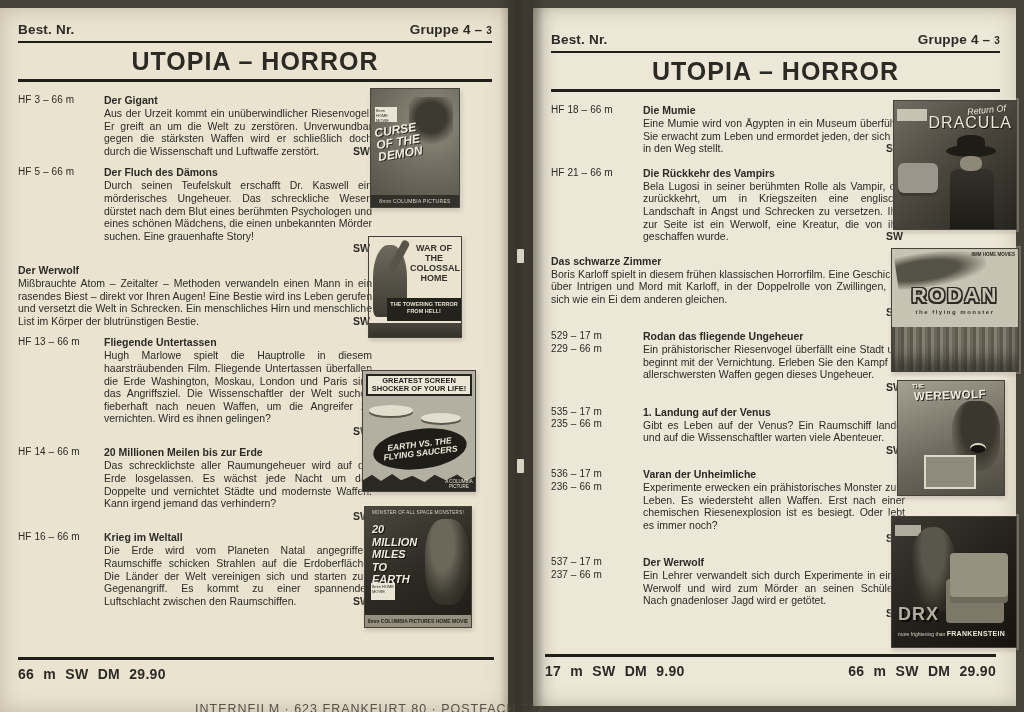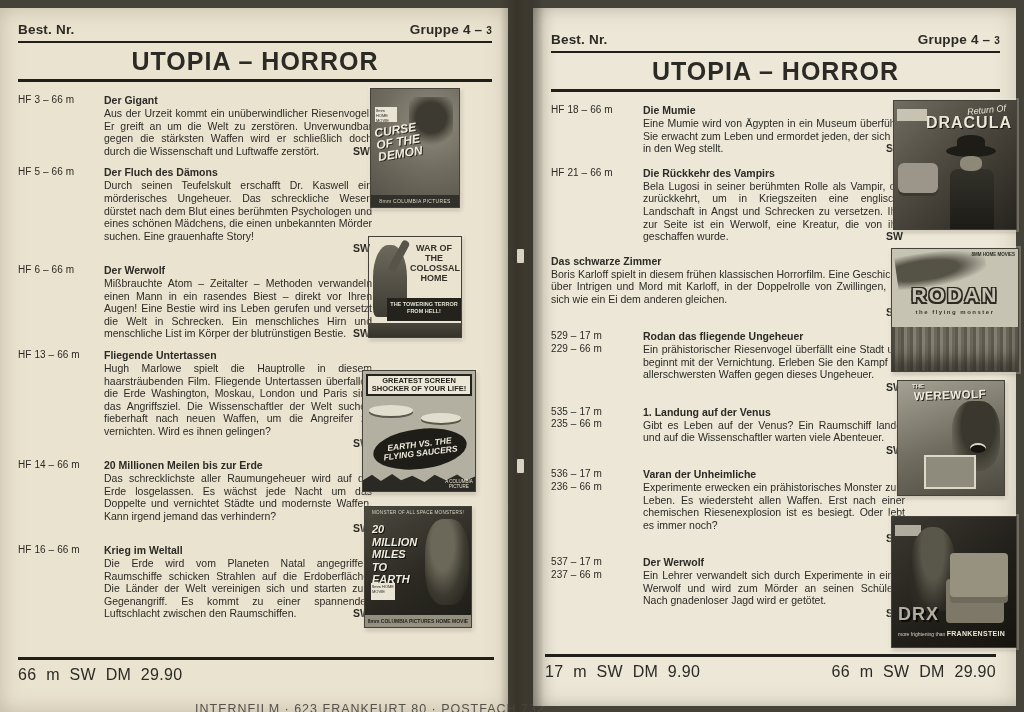--- a/index.html
+++ b/index.html
@@ -29,21 +29,21 @@
   .etext{flex:1;}
   .etitle{font-weight:bold;font-size:10.5px;line-height:13px;}
   .ebody{font-size:10.5px;line-height:12.6px;text-align:justify;}
   .etag{text-align:right;font-weight:bold;font-size:10.5px;line-height:12.6px;padding-right:2px;}
   .tag-inline{margin-top:-12.6px;}
 
   .footer{position:absolute;left:18px;right:14px;}
   #page-left .footer{top:649px;}
   #page-right .footer{top:646px;left:12px;right:20px;}
   .footer .frule{height:3px;background:#201f1a;}
-  .ftext{font-weight:normal;font-size:16px;letter-spacing:0.3px;word-spacing:5px;margin-top:6px;}
+  .ftext{font-weight:bold;font-size:14px;letter-spacing:0.3px;word-spacing:5px;margin-top:6px;}
   .frow{display:flex;justify-content:space-between;}
 
   .imprint{position:absolute;left:150px;top:694px;width:440px;text-align:center;font-size:12.5px;
     letter-spacing:1px;color:#55514a;white-space:nowrap;}
 
   
   .poster{position:absolute;border:1px solid #45423a;overflow:hidden;
     box-shadow:0 0 0 2px rgba(250,245,230,0.25), 1px 2px 4px rgba(60,50,35,0.3);}
   .chip{position:absolute;background:#e9e4d4;color:#2a2922;font-size:4px;line-height:5px;padding:1px;overflow:hidden;}
 
@@ -85,21 +85,21 @@
     font-size:11px;line-height:12.5px;color:#f0ebdc;text-shadow:1px 1px 0 #111;}
   #poster-miles .monster{position:absolute;right:2px;top:12px;width:44px;height:86px;
     background:radial-gradient(ellipse at 40% 30%,#6c6859 0 30%,#3c3930 60%,rgba(30,29,23,0) 90%);border-radius:40%;}
   #poster-miles .chip{left:6px;top:76px;width:22px;height:15px;}
   #poster-miles .bar{position:absolute;left:0;right:0;bottom:0;height:12px;background:#948f7f;color:#26251f;
     font-size:5px;line-height:12px;text-align:center;font-weight:bold;}
 
   #poster-dracula{left:360px;top:92px;width:122px;height:128px;
     background:linear-gradient(135deg,#726d61 0%,#4c483f 45%,#26241e 100%);}
   #poster-dracula .script{position:absolute;right:10px;top:4px;font-style:italic;font-size:9px;color:#eae5d5;transform:rotate(-6deg);}
-  #poster-dracula .ttl{position:absolute;right:4px;top:13px;font-weight:bold;font-size:16px;letter-spacing:1px;color:#ece7d7;text-shadow:1px 1px 0 #1b1a15;}
+  #poster-dracula .ttl{position:absolute;right:4px;top:13px;font-weight:normal;font-size:16px;letter-spacing:1px;color:#ece7d7;text-shadow:1px 1px 0 #1b1a15;}
   #poster-dracula .label{position:absolute;left:3px;top:8px;width:30px;height:12px;background:#d8d3c2;opacity:0.85;}
   #poster-dracula .hat{position:absolute;left:52px;top:44px;width:50px;height:12px;background:#1d1c17;border-radius:50%;}
   #poster-dracula .crown{position:absolute;left:63px;top:34px;width:28px;height:14px;background:#1d1c17;border-radius:45% 45% 0 0;}
   #poster-dracula .face{position:absolute;left:66px;top:55px;width:22px;height:15px;background:#8e8879;border-radius:40%;}
   #poster-dracula .coat{position:absolute;left:56px;top:68px;width:44px;height:60px;background:linear-gradient(#33312a,#1c1b16);border-radius:8px 8px 0 0;}
   #poster-dracula .coffin{position:absolute;left:4px;top:62px;width:40px;height:30px;background:#9c968a;border-radius:6px;box-shadow:0 3px 0 #3c392f;}
 
   #poster-rodan{left:358px;top:240px;width:126px;height:122px;background:#c7c3b3;}
   #poster-rodan .corner{position:absolute;right:3px;top:3px;font-size:4.5px;font-weight:bold;color:#2c2a23;}
   #poster-rodan .wing{position:absolute;left:4px;top:2px;width:90px;height:34px;
@@ -162,23 +162,20 @@
           <div class="codes">
               <div>HF 5 – 66 m</div>
             </div>
           <div class="etext">
             <div class="etitle">Der Fluch des Dämons</div>
             <div class="ebody">Durch seinen Teufelskult erschafft Dr. Kaswell ein mörderisches Ungeheuer. Das schreckliche Wesen dürstet nach dem Blut eines berühmten Psychologen und eines schönen Mädchens, die einen unbekannten Mörder suchen. Eine grauenhafte Story!</div>
             <div class="etag">SW</div>
           </div>
         </div>
         <div class="entry">
-          <div class="codes">
-              <div>HF 6 – 66 m</div>
-            </div>
           <div class="etext">
             <div class="etitle">Der Werwolf</div>
             <div class="ebody">Mißbrauchte Atom – Zeitalter – Methoden verwandeln einen Mann in ein rasendes Biest – direkt vor Ihren Augen! Eine Bestie wird ins Leben gerufen und versetzt die Welt in Schrecken. Ein menschliches Hirn und menschliche List im Körper der blutrünstigen Bestie.</div>
             <div class="etag tag-inline">SW</div>
           </div>
         </div>
         <div class="entry">
           <div class="codes">
               <div>HF 13 – 66 m</div>
             </div>

